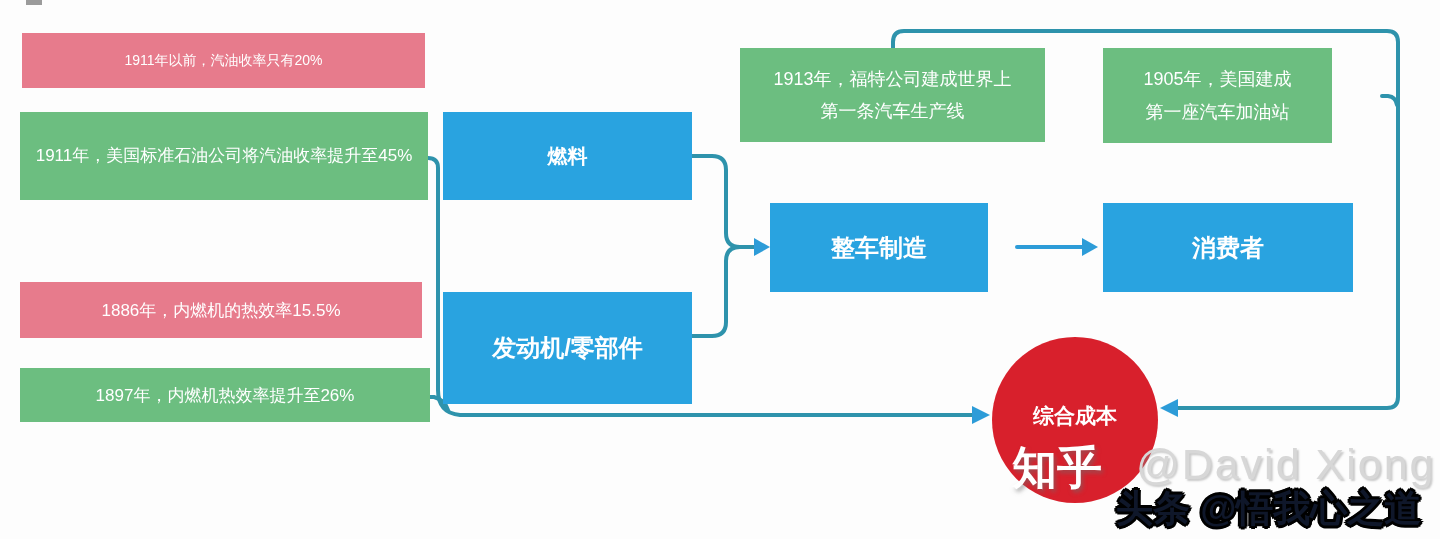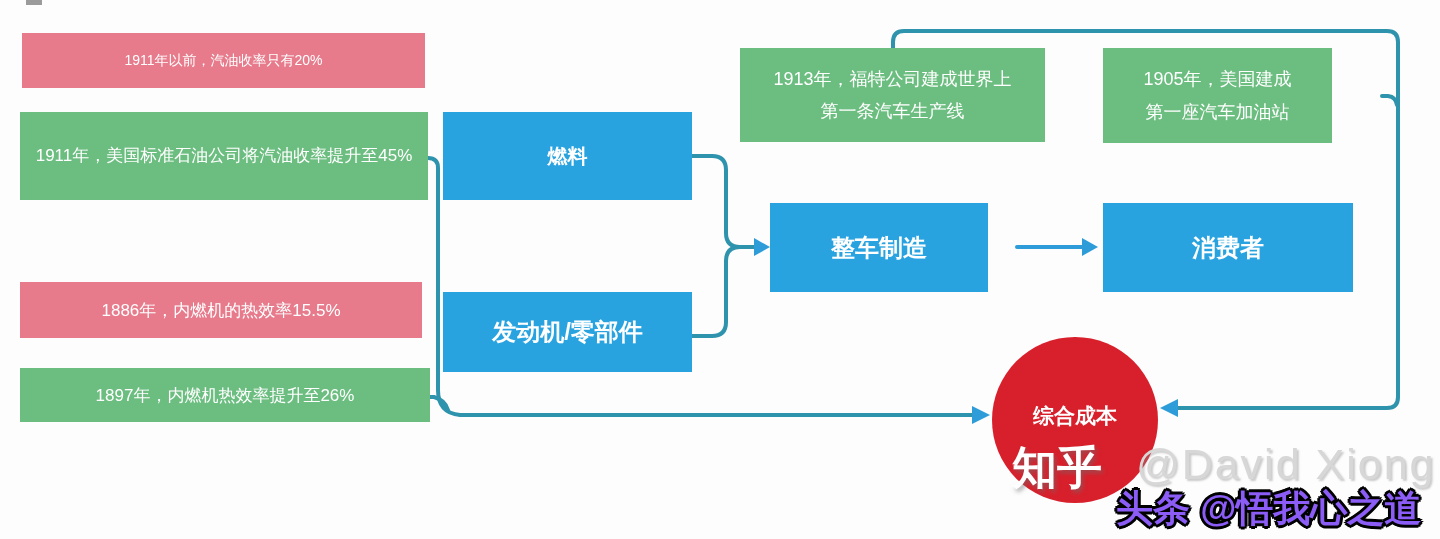--- a/index.html
+++ b/index.html
@@ -18,38 +18,38 @@
   .pink{background:var(--pink);}
   .green{background:var(--green);}
   .blue{background:var(--blue);font-weight:bold;}
   #pink1{left:22px;top:33px;width:403px;height:55px;font-size:14px;}
   #green1{left:20px;top:112px;width:408px;height:88px;font-size:17px;line-height:1.9;padding:0 10px;}
   #pink2{left:20px;top:282px;width:402px;height:56px;font-size:17px;}
   #green2{left:20px;top:368px;width:410px;height:54px;font-size:17px;}
   #green3{left:740px;top:48px;width:305px;height:94px;font-size:18px;line-height:1.8;padding:0 30px;}
   #green4{left:1103px;top:48px;width:229px;height:95px;font-size:18px;line-height:1.8;padding:0 40px;text-align:center;}
   #fuel{left:443px;top:112px;width:249px;height:88px;font-size:20px;}
-  #engine{left:443px;top:292px;width:249px;height:80px;font-size:24px;}
+  #engine{left:443px;top:292px;width:249px;height:112px;font-size:24px;}
   #assembly{left:770px;top:203px;width:218px;height:89px;font-size:24px;}
   #consumer{left:1103px;top:203px;width:250px;height:89px;font-size:24px;}
   #cost{
     left:992px;top:337px;width:166px;height:166px;border-radius:50%;
     background:var(--red);font-size:21px;font-weight:bold;padding-bottom:8px;
   }
   .wm{position:absolute;z-index:3;white-space:nowrap;}
   #wm-zhihu{
     left:1012px;top:438px;font-size:45px;font-weight:bold;color:#fff;
     text-shadow:2px 3px 4px rgba(110,110,110,.55);
   }
   #wm-david{
     left:1136px;top:440px;font-size:43px;color:#d7d7d7;letter-spacing:2px;
     text-shadow:2px 2px 2px rgba(140,140,140,.45);
   }
   #wm-toutiao{
-    left:1116px;top:484px;font-size:37px;font-weight:bold;color:#8b5cf6;
+    left:1116px;top:484px;font-size:37px;font-weight:bold;color:#0f172a;
     text-shadow:-2px -2px 0 #000,2px -2px 0 #000,-2px 2px 0 #000,2px 2px 0 #000,0 3px 0 #000,3px 0 0 #000,-3px 0 0 #000,0 -3px 0 #000;
   }
   #corner-mark{position:absolute;left:26px;top:0;width:16px;height:5px;background:#4a4a4a;opacity:.55;z-index:2;}
 </style>
 </head>
 <body>
 
 <div id="stage">
 
   <div id="corner-mark"></div>

